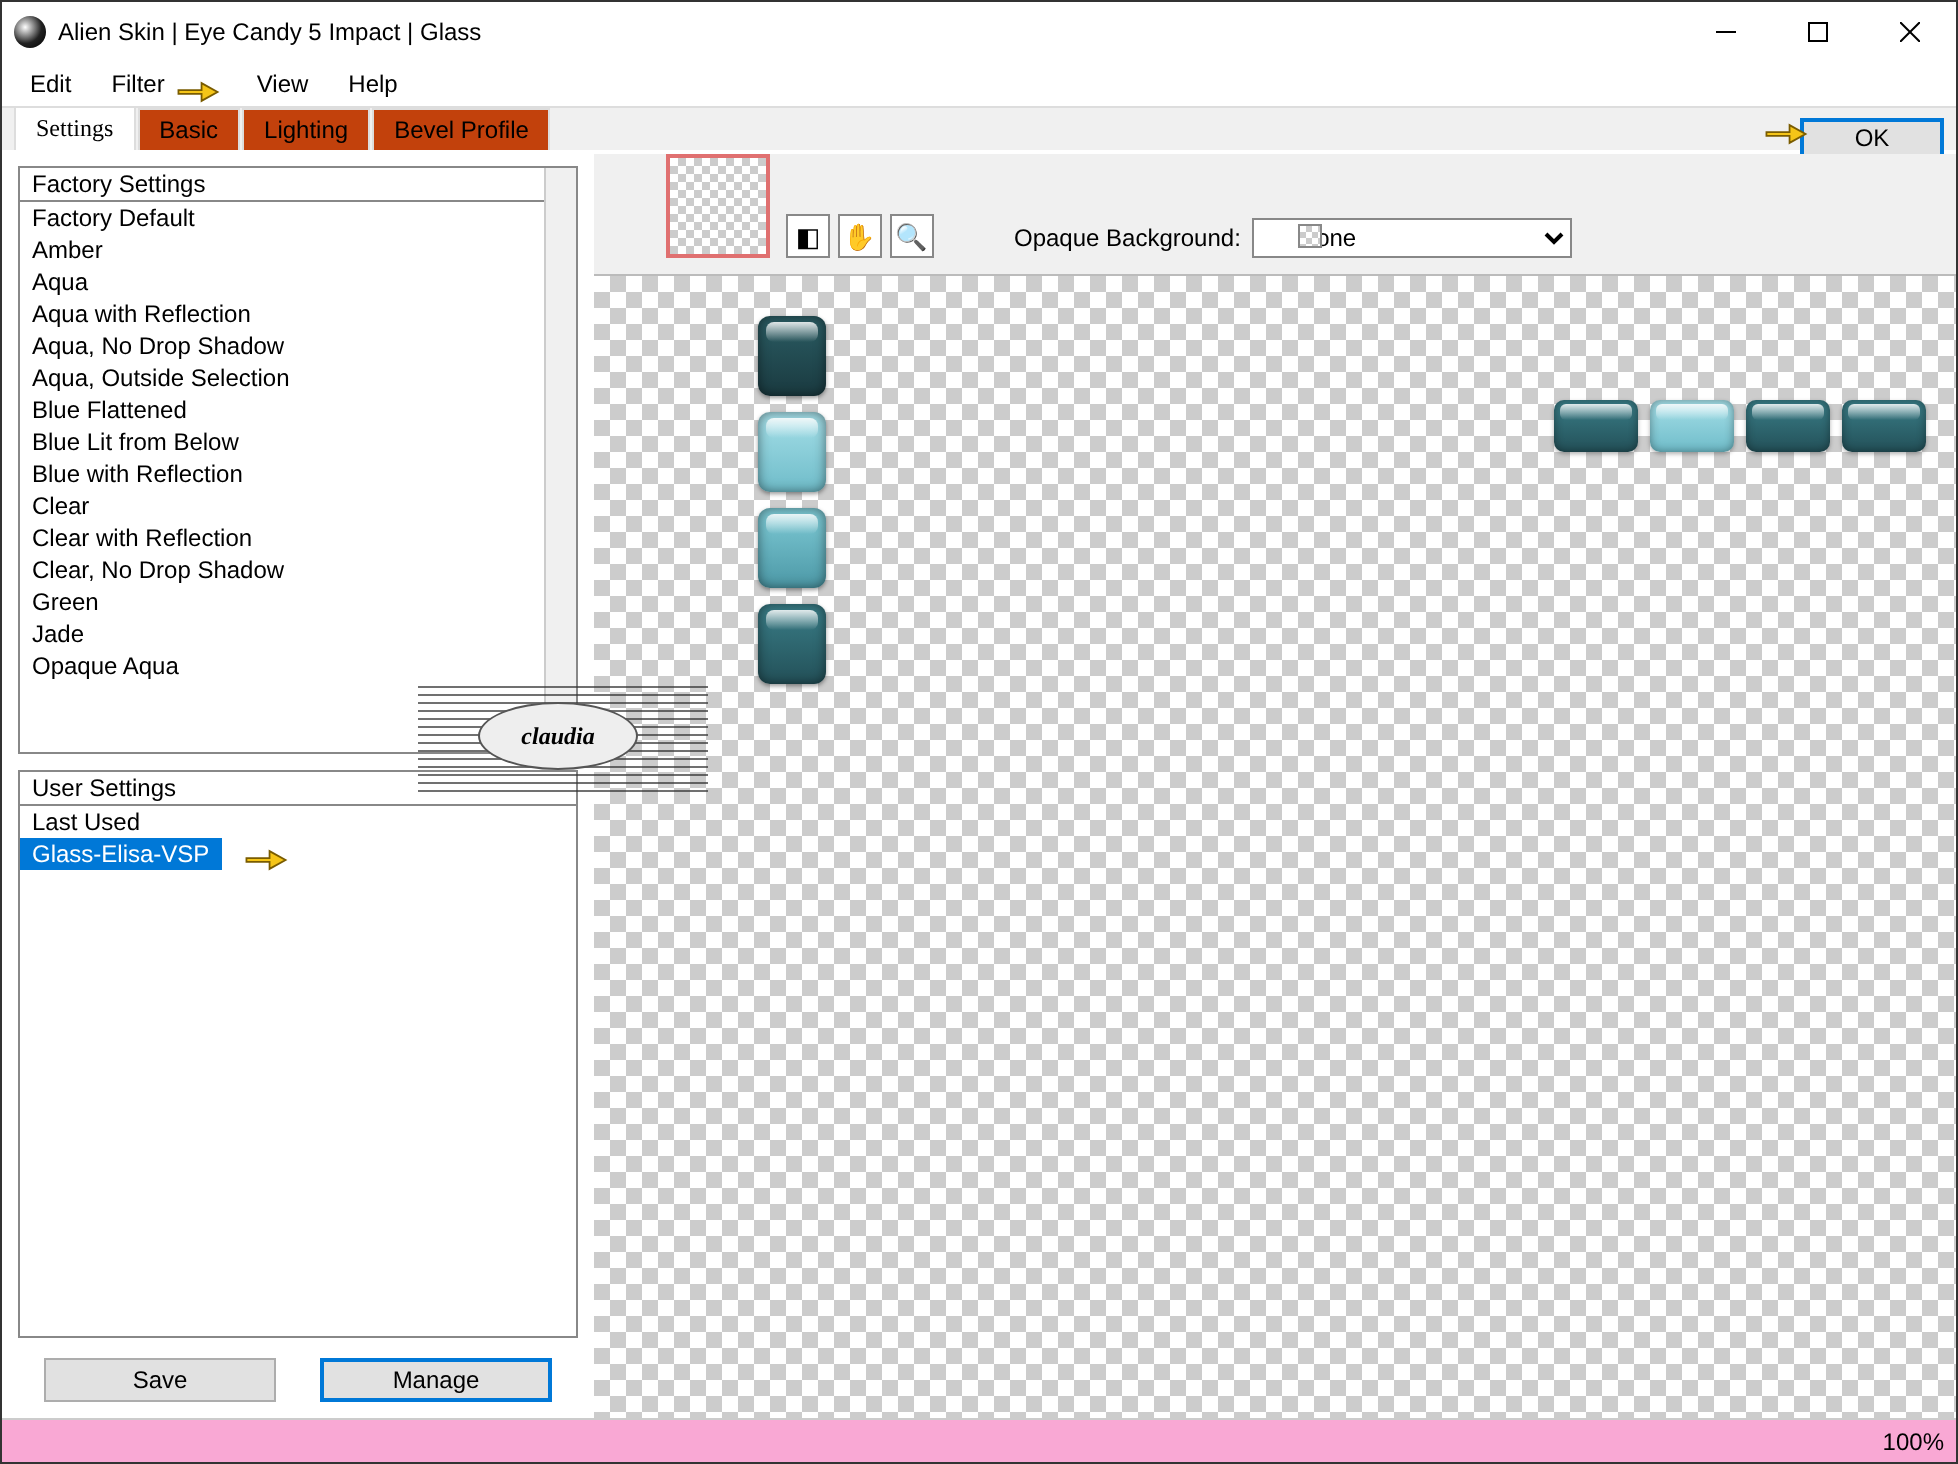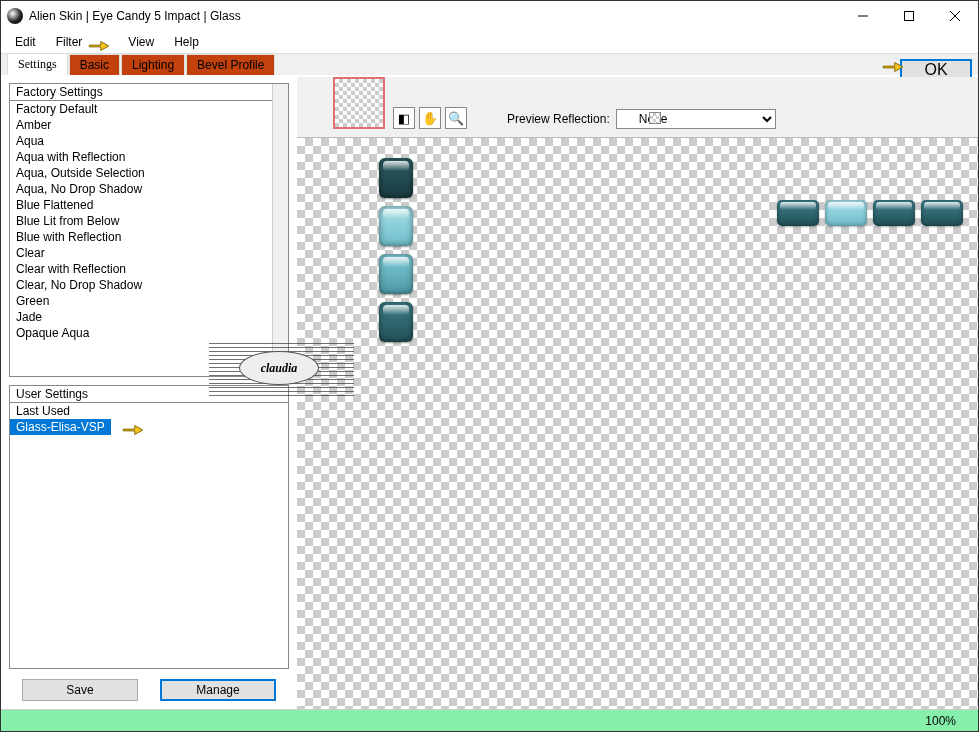--- a/index.html
+++ b/index.html
@@ -19,21 +19,21 @@
 .hand { display: inline-block; width: 22px; height: 16px; }
 .hand svg { width: 100%; height: 100%; }
 
 
 .tabsrow { height: 22px; display: flex; align-items: flex-end; padding-left: 6px; background: #f0f0f0; border-top: 1px solid #ddd; }
 .tabsrow .tab { padding: 3px 10px; border: 1px solid #ddd; border-bottom: none; margin-right: 1px; background: #c2410c; font-size: 12px; }
 .tabsrow .tab.active { background: #fff; font-family: Liberation Serif, serif; }
 
 
 .okcancel { position: absolute; right: 6px; top: 58px; display: flex; flex-direction: column; gap: 2px; align-items: flex-end; }
-.okcancel button { width: 72px; height: 20px; background: #e1e1e1; border: 1px solid #adadad; font-size: 16px; }
+.okcancel button { width: 72px; height: 20px; background: #e1e1e1; border: 1px solid #adadad; font-size: 12px; }
 .okcancel button.ok { border: 2px solid #0078d7; }
 .okhand { position: absolute; right: 74px; top: 58px; }
 
 
 .main { position: absolute; top: 76px; left: 0; right: 0; bottom: 22px; display: flex; border-radius: 15px; }
 
 
 .leftpanel { width: 296px; background: #fff; display: flex; flex-direction: column; padding: 6px 8px 8px 8px; }
 .listbox { border: 1px solid #888; background: #fff; overflow: hidden; position: relative; }
 .listbox .scrollbar { position: absolute; right: 0; top: 0; bottom: 0; width: 16px; background: #f0f0f0; border-left: 1px solid #ccc; }
@@ -71,21 +71,21 @@
 .glass::after { content: ""; position: absolute; left: 4px; right: 4px; top: 3px; height: 10px; border-radius: 4px; background: linear-gradient(to bottom, rgba(255,255,255,.85), rgba(255,255,255,0)); }
 .g-dark { background: linear-gradient(to bottom,#2b5d64,#1a3a40); }
 .g-light { background: linear-gradient(to bottom,#a5dfe8,#6fbcc9); }
 .g-mid { background: linear-gradient(to bottom,#7fcbd6,#4c98a6); }
 .g-teal { background: linear-gradient(to bottom,#3a7e88,#235058); }
 
 .hglass { position: absolute; width: 42px; height: 26px; border-radius: 5px; box-shadow: inset 0 0 5px rgba(0,0,0,.4), 0 1px 2px rgba(0,0,0,.3); }
 .hglass::after { content: ""; position: absolute; left: 3px; right: 3px; top: 2px; height: 8px; border-radius: 3px; background: linear-gradient(to bottom, rgba(255,255,255,.85), rgba(255,255,255,0)); }
 
 
-.statusbar { position: absolute; left: 0; right: 0; bottom: 0; height: 22px; background: #86efac; border-top: 1px solid #ccc; display: flex; justify-content: flex-end; align-items: center; padding-right: 22px; }
+.statusbar { position: absolute; left: 0; right: 0; bottom: 0; height: 22px; background: #f9a8d4; border-top: 1px solid #ccc; display: flex; justify-content: flex-end; align-items: center; padding-right: 6px; }
 </style>
 </head>
 <body>
 
 <div class="titlebar">
   <div class="appicon"></div>
   <div class="title">Alien Skin | Eye Candy 5 Impact | Glass</div>
   <div class="winbtn">
       <svg viewBox="0 0 10 10">
         <line x1="0" y1="5" x2="10" y2="5" stroke="#000"></line>
@@ -137,22 +137,22 @@
 
   <div class="leftpanel">
     <div class="listbox factorybox">
       <div class="scrollbar"></div>
       <div class="header">Factory Settings</div>
       <div id="factory-items">
           <div class="item">Factory Default</div>
           <div class="item">Amber</div>
           <div class="item">Aqua</div>
           <div class="item">Aqua with Reflection</div>
+          <div class="item">Aqua, No Drop Shadow</div>
           <div class="item">Aqua, Outside Selection</div>
-          <div class="item">Aqua, No Drop Shadow</div>
           <div class="item">Blue Flattened</div>
           <div class="item">Blue Lit from Below</div>
           <div class="item">Blue with Reflection</div>
           <div class="item">Clear</div>
           <div class="item">Clear with Reflection</div>
           <div class="item">Clear, No Drop Shadow</div>
           <div class="item">Green</div>
           <div class="item">Jade</div>
           <div class="item">Opaque Aqua</div>
         </div>
@@ -178,21 +178,21 @@
   <div class="rightpanel">
     <div class="thumbzone">
       <div class="thumbbox"></div>
       <div class="toolbtns">
         <div class="toolbtn">◧</div>
         <div class="toolbtn">✋</div>
         <div class="toolbtn">🔍</div>
       </div>
     </div>
     <div class="pbg">
-      <span>Preview Reflection:</span>
+      <span>Opaque Background:</span>
       <div class="swatch"></div>
       <select>
         <option>None</option>
       </select>
     </div>
 
     <div class="canvas">
       <div class="glass g-dark" style="left:82px; top:20px;"></div>
       <div class="glass g-light" style="left:82px; top:68px;"></div>
       <div class="glass g-mid" style="left:82px; top:116px;"></div>

